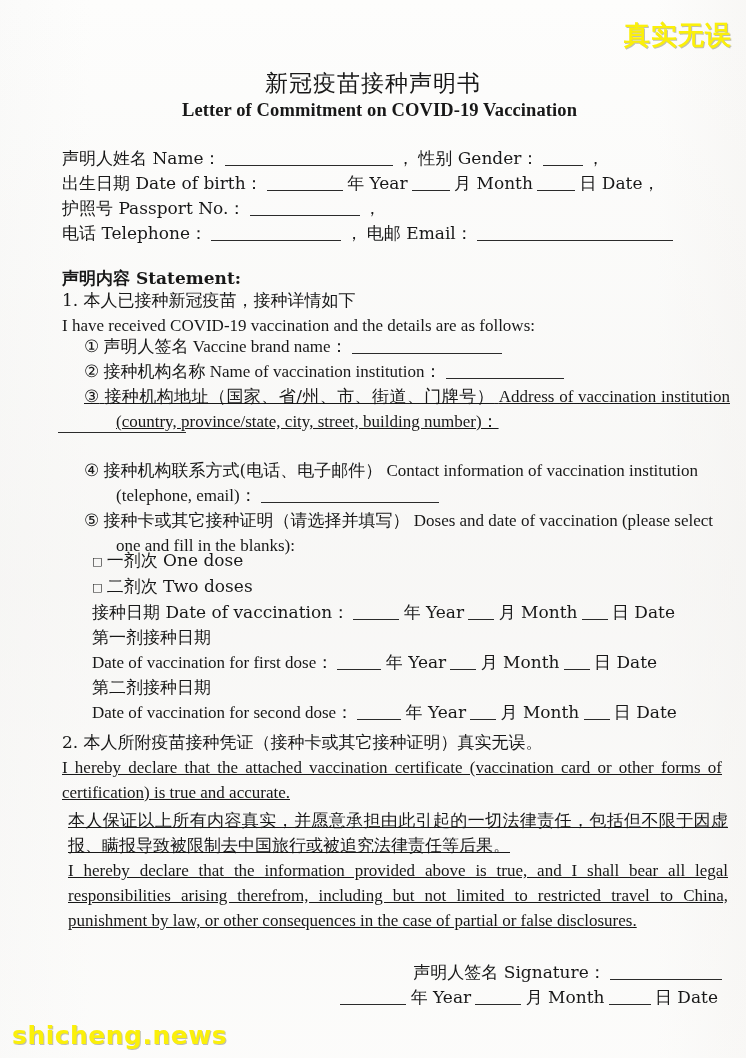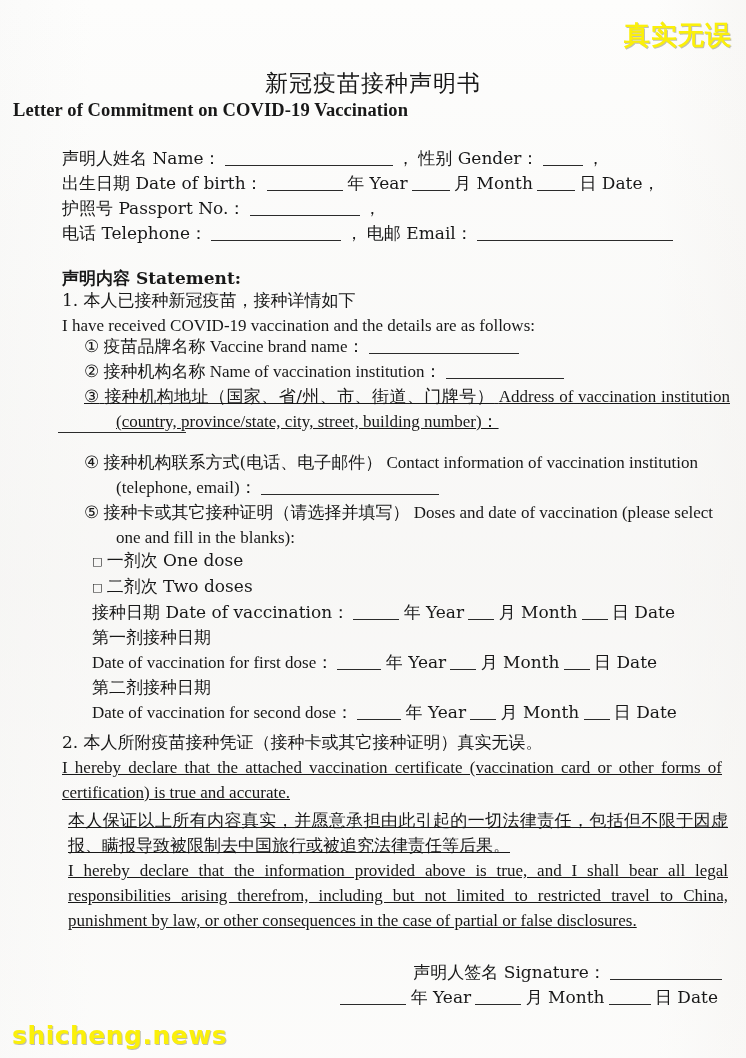--- a/index.html
+++ b/index.html
@@ -66,21 +66,21 @@
     text-align: center;
     font-size: 23px;
     font-family: "DejaVu Serif", "Liberation Serif", serif;
     letter-spacing: 1px;
   }
   .title-en {
     position: absolute;
     left: 13px;
     right: 0;
     top: 100px;
-    text-align: left;
+    text-align: center;
     font-size: 18.5px;
     font-weight: bold;
     letter-spacing: 0.1px;
   }
 
   .block {
     position: absolute;
     font-size: 17px;
     line-height: 25px;
   }
@@ -167,39 +167,39 @@
 
     <div class="block" id="item1">
       <div class="zh">1. 本人已接种新冠疫苗，接种详情如下</div>
       <div>I have received COVID-19 vaccination and the details are as follows:</div>
     </div>
 
     <div class="block" id="circ-list">
 
       <div class="indent-circ row">
         <span class="zh">①</span>
-        <span class="zh">疫苗品牌名称</span>
+        <span class="zh">声明人签名</span>
         <span>Vaccine brand name：</span>
         <span class="blank" style="width:150px"></span>
       </div>
 
       <div class="indent-circ row">
         <span class="zh">②</span>
         <span class="zh">接种机构名称</span>
         <span>Name of vaccination institution：</span>
         <span class="blank" style="width:118px"></span>
       </div>
 
       <div class="indent-circ justify">
         <span class="zh">③</span>
         <span class="zh">接种机构地址（国家、省/州、市、街道、门牌号）</span>
         <span>Address of vaccination institution  (country,  province/state,  city,  street,  building  number)：</span>
       </div>
 
-      <div class="indent-circ" style="margin-top:16px">
+      <div class="indent-circ" style="margin-top:24px">
         <span class="zh">④</span>
         <span class="zh">接种机构联系方式(电话、电子邮件）</span>
         <span>Contact information of vaccination institution (telephone, email)：</span>
         <span class="blank" style="width:178px"></span>
       </div>
 
       <div class="indent-circ">
         <span class="zh">⑤</span>
         <span class="zh">接种卡或其它接种证明（请选择并填写）</span>
         <span>Doses and date of vaccination (please select one and fill in the blanks):</span>

